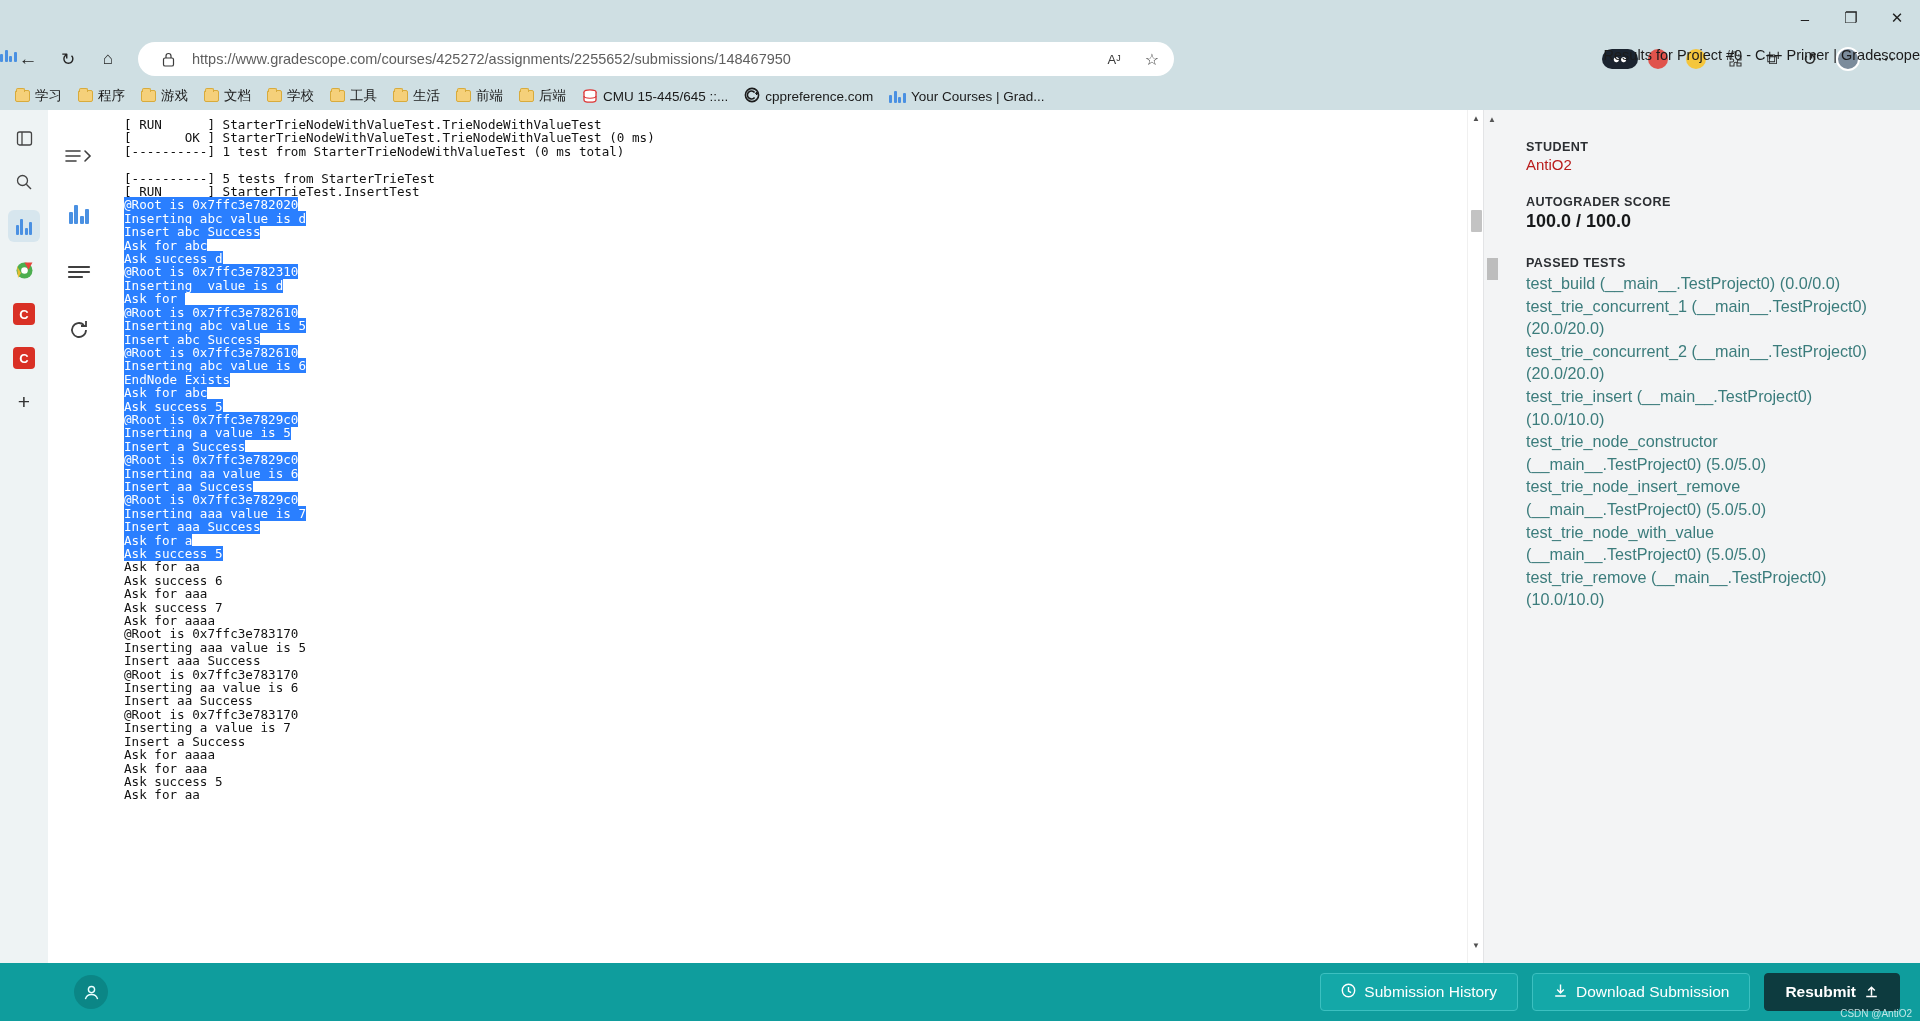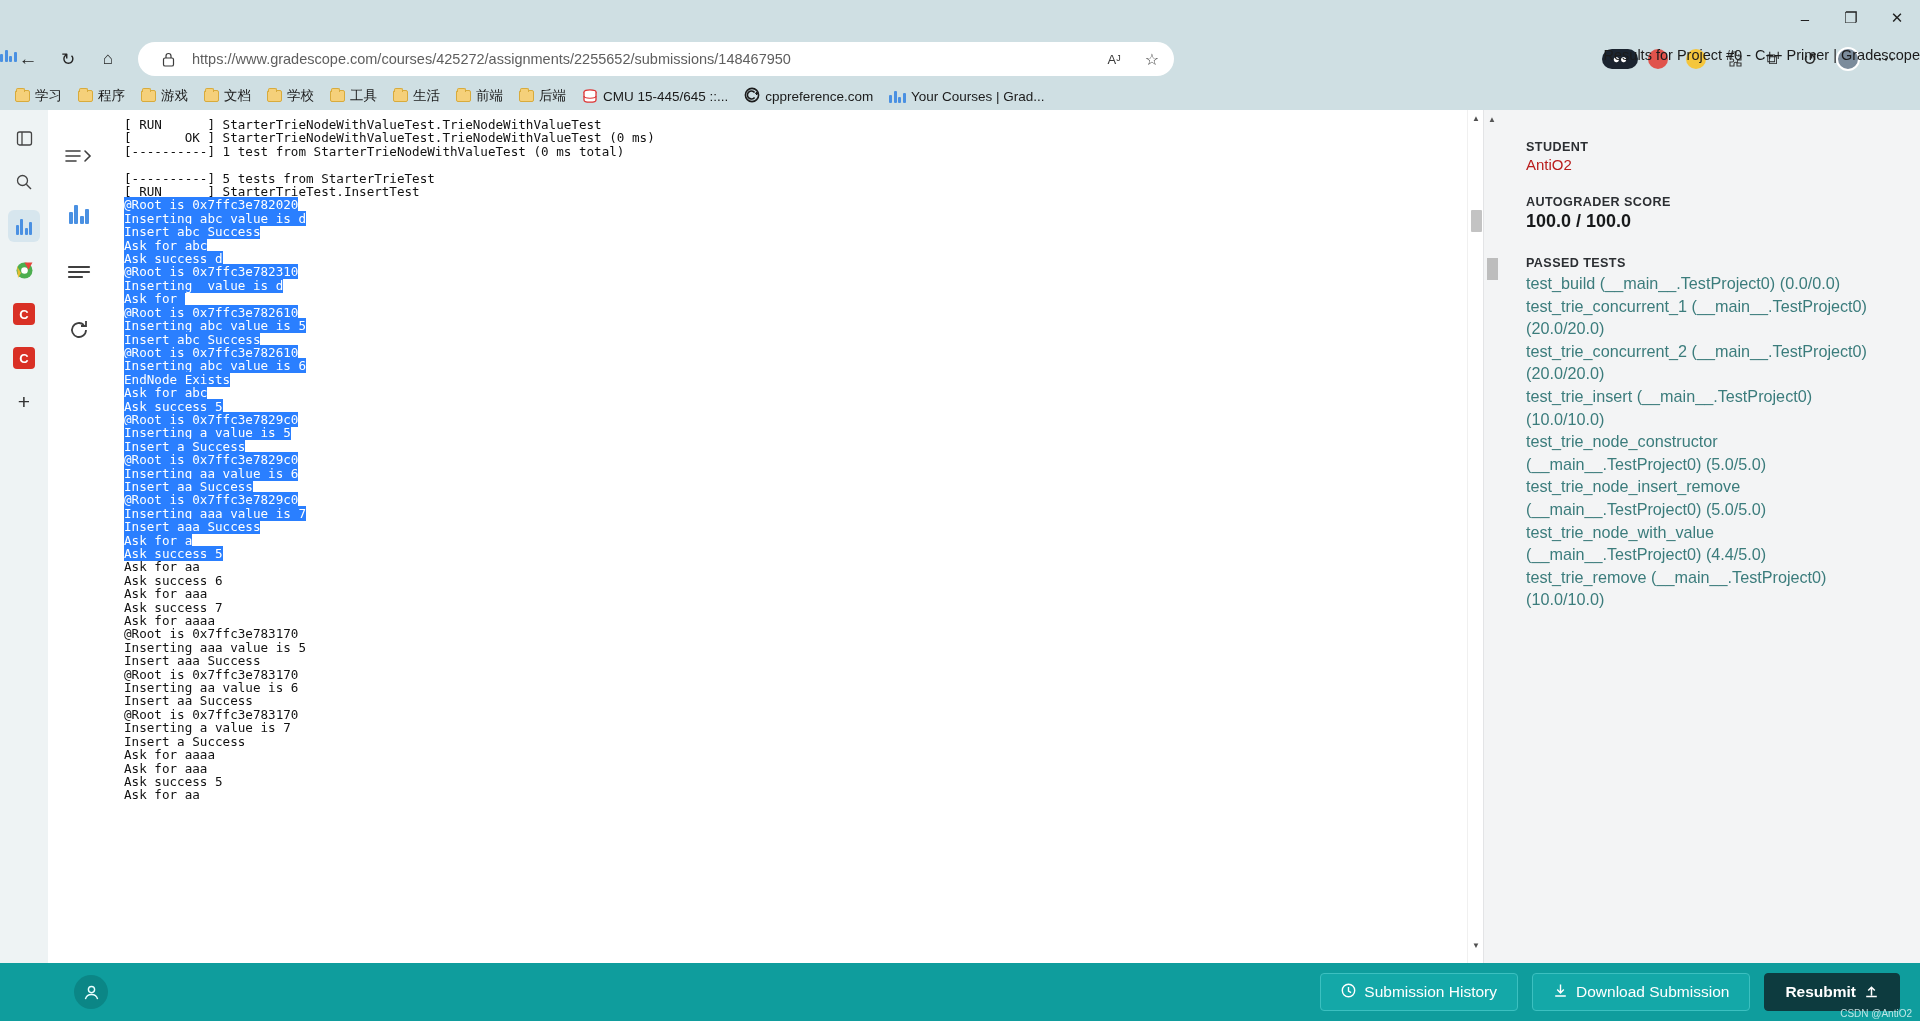--- a/index.html
+++ b/index.html
@@ -411,21 +411,21 @@
         <div class="res-label">AUTOGRADER SCORE</div>
         <div class="res-score">100.0 / 100.0</div>
         <div class="res-label">PASSED TESTS</div>
         <div class="tests" id="test-list">
             <div class="test-item">test_build (__main__.TestProject0) (0.0/0.0)</div>
             <div class="test-item">test_trie_concurrent_1 (__main__.TestProject0) (20.0/20.0)</div>
             <div class="test-item">test_trie_concurrent_2 (__main__.TestProject0) (20.0/20.0)</div>
             <div class="test-item">test_trie_insert (__main__.TestProject0) (10.0/10.0)</div>
             <div class="test-item">test_trie_node_constructor (__main__.TestProject0) (5.0/5.0)</div>
             <div class="test-item">test_trie_node_insert_remove (__main__.TestProject0) (5.0/5.0)</div>
-            <div class="test-item">test_trie_node_with_value (__main__.TestProject0) (4.4/5.0)</div>
+            <div class="test-item">test_trie_node_with_value (__main__.TestProject0) (5.0/5.0)</div>
             <div class="test-item">test_trie_remove (__main__.TestProject0) (10.0/10.0)</div>
           </div>
       </div>
 
     </div>
   </div>
 
   <div class="actionbar">
     <div class="avatar-btn">
       <svg width="19" height="19" viewBox="0 0 19 19">

